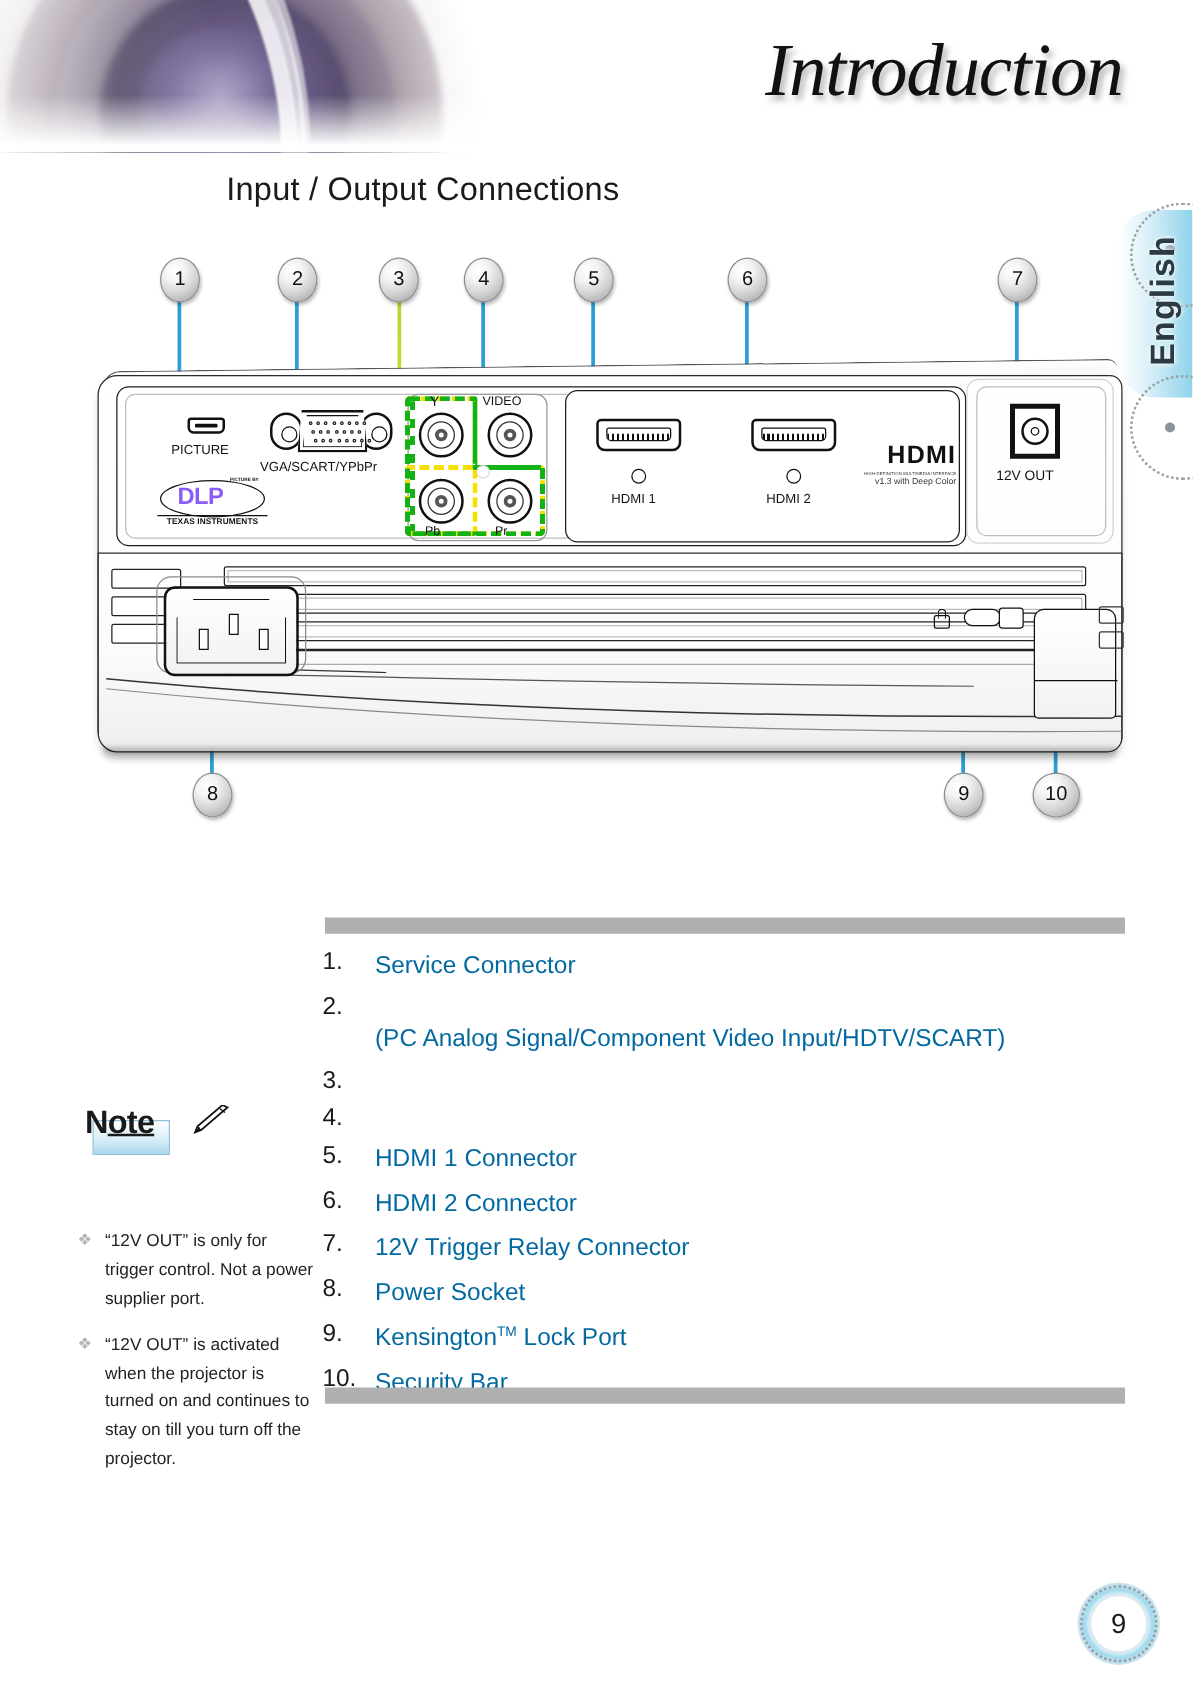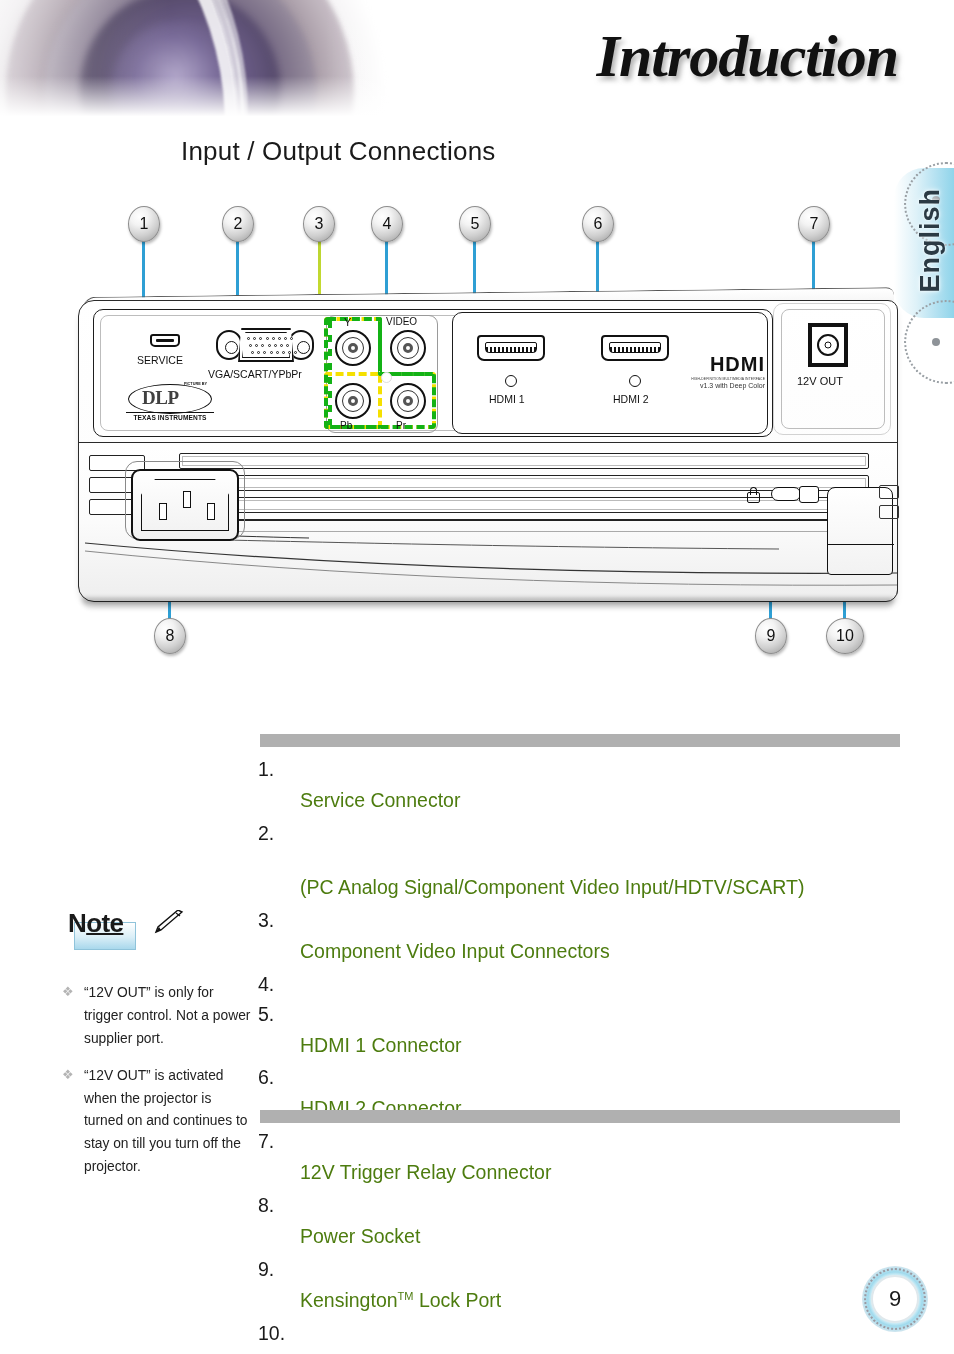--- a/index.html
+++ b/index.html
@@ -52,21 +52,21 @@
     background: linear-gradient(to right, rgba(255,255,255,.30) 0%, rgba(255,255,255,0) 18%,
                  rgba(255,255,255,0) 34%, rgba(255,255,255,.55) 56%, #ffffff 68%, #ffffff 100%);
   }
   .banner-bottom-fade {
     position:absolute; left:0; bottom:0; width:954px; height:46px;
     background: linear-gradient(to bottom, rgba(255,255,255,0) 0%, #ffffff 88%);
   }
   .banner-title {
     position:absolute; right:56px; top:22px;
     font-family: "Liberation Serif", serif;
-    font-weight: bold; font-style: italic;
+    font-weight: normal; font-style: italic;
     font-size: 60px; color:#111;
     letter-spacing:-1px;
     text-shadow: 3px 4px 5px rgba(120,120,120,.55);
     white-space:nowrap;
   }
 
   
   .section-title {
     position:absolute; left:181px; top:136px;
     font-size:26px; color:#1a1a1a; letter-spacing:.2px;
@@ -196,21 +196,21 @@
   .dc-jack:after { content:''; position:absolute; left:50%; top:50%; transform:translate(-50%,-50%);
                    width:18px; height:18px; border:2px solid #111; border-radius:50%; }
   .dc-jack .nub { position:absolute; left:50%; top:50%; transform:translate(-50%,-50%);
                   width:7px; height:7px; border:1.5px solid #111; border-radius:50%; }
 
   
   .dlp { position:absolute; width:84px; height:36px; }
   .dlp-oval { position:absolute; left:0; top:0; width:84px; height:30px;
               border:1.6px solid #111; border-radius:50%; }
   .dlp-text { position:absolute; left:14px; top:3px; font-size:19px; font-weight:bold;
-              color:#404040; letter-spacing:-.5px; font-family:Liberation Serif, serif; }
+              color:#8b5cf6; letter-spacing:-.5px; font-family:Liberation Sans, sans-serif; }
   .dlp-pic { position:absolute; left:56px; top:-2px; font-size:3.8px; font-weight:bold; color:#111; }
   .dlp-ti { position:absolute; left:-2px; top:28px; width:88px;
             border-top:1.2px solid #111; padding-top:1px;
             font-size:6.6px; font-weight:bold; color:#111; letter-spacing:.1px; text-align:center; }
 
   
   .hl-box { position:absolute; border:4px dashed #13b215; border-radius:4px; }
   .hl-box-y { position:absolute; border:4px dashed #f5e000; border-radius:4px; }
 
   
@@ -252,25 +252,25 @@
     background: linear-gradient(to bottom, rgba(0,0,0,.30), rgba(0,0,0,0));
     border-radius:0 0 14px 14px; filter:blur(2px);
   }
 
   
   .bar-top { position:absolute; left:260px; top:734px; width:640px; height:13px; background:#b0b0b0; }
   .bar-bot { position:absolute; left:260px; top:1110px; width:640px; height:13px; background:#b0b0b0; }
   .list { position:absolute; left:258px; top:758px; width:660px; }
   .li { display:flex; align-items:flex-start; margin-bottom:7px; }
   .li-num { width:42px; flex:0 0 42px; font-size:19.5px; color:#1a1a1a; }
-  .li-txt { font-size:19.5px; color:#4d7c0f; line-height:1.48;margin-top:28px; }
+  .li-txt { font-size:19.5px; color:#0369a1; line-height:1.48; }
   .sup { font-size:11px; vertical-align:super; }
 
   
-  .note-icon { position:absolute; left:68px; top:908px; width:110px; height:42px; }
+  .note-icon { position:absolute; left:68px; top:882px; width:110px; height:42px; }
   .note-paper {
     position:absolute; left:6px; top:14px; width:62px; height:28px;
     background: linear-gradient(to bottom, #ffffff 0%, #d9eef7 55%, #a9d8ec 100%);
     border:1px solid #8fc3da;
   }
   .note-word {
     position:absolute; left:0; top:0; font-size:26px; font-weight:bold;
     color:#1a1a1a; letter-spacing:-.6px; font-family:"Liberation Sans", sans-serif;
   }
   .note-word .u { text-decoration: underline; text-decoration-thickness:2px; }
@@ -378,21 +378,21 @@
       </div>
 
     <div class="panel-top-edge"></div>
 
     <div class="panel-outer">
 
       <div class="io-plate">
         <div class="plate-inner"></div>
 
         <div class="usb" style="left:56px; top:24px;"></div>
-        <div class="lbl" style="left:43px; top:44px;">SERVICE</div>
+        <div class="lbl" style="left:43px; top:44px;">PICTURE</div>
 
         <div class="dlp" style="left:34px; top:74px;">
           <div class="dlp-oval"></div>
           <div class="dlp-text">DLP</div>
           <div class="dlp-pic">PICTURE BY</div>
           <div class="dlp-ti">TEXAS INSTRUMENTS</div>
         </div>
 
         <div class="vga-wrap" style="left:122px; top:18px;">
           <div class="vga-ear" style="left:0;"></div>
@@ -539,21 +539,20 @@
       </div>
     <div class="li" style="margin-bottom:0;">
         <span class="li-num">2.</span>
       </div>
     <div class="li">
         <span class="li-num"></span>
         <span class="li-txt">(PC Analog Signal/Component Video Input/HDTV/SCART)</span>
       </div>
     <div class="li">
         <span class="li-num">3.</span>
-        <span class="li-txt">Component Video Input Connectors</span>
       </div>
     <div class="li">
         <span class="li-num">4.</span>
       </div>
     <div class="li">
         <span class="li-num">5.</span>
         <span class="li-txt">HDMI 1 Connector</span>
       </div>
     <div class="li">
         <span class="li-num">6.</span>

